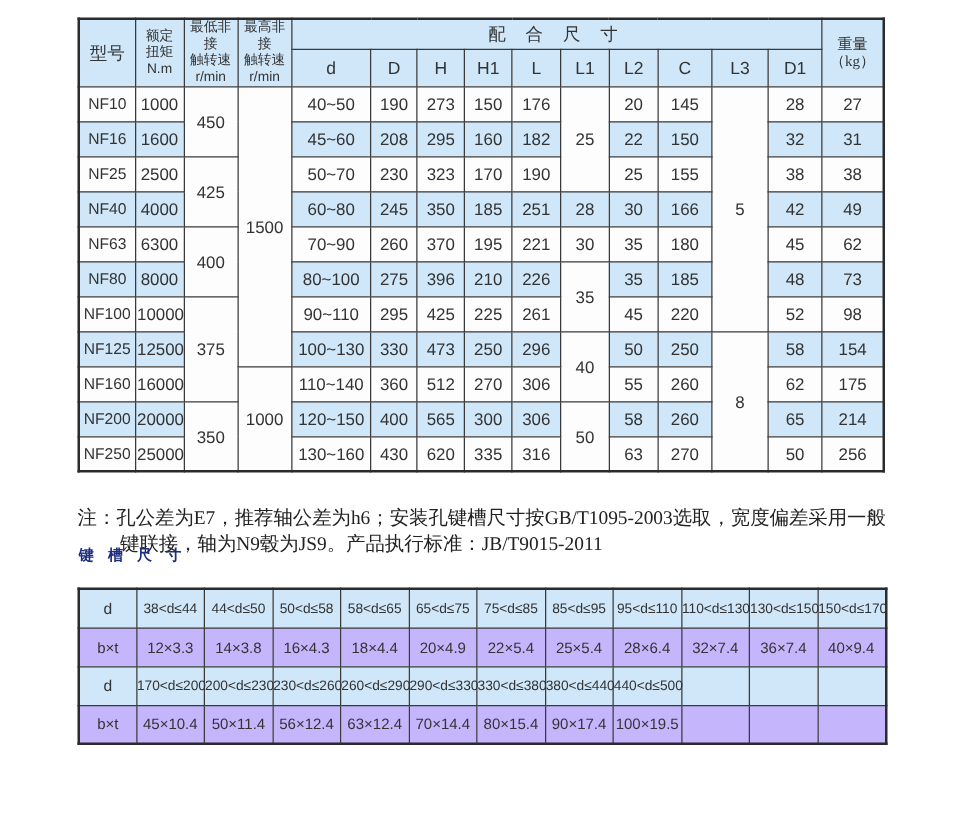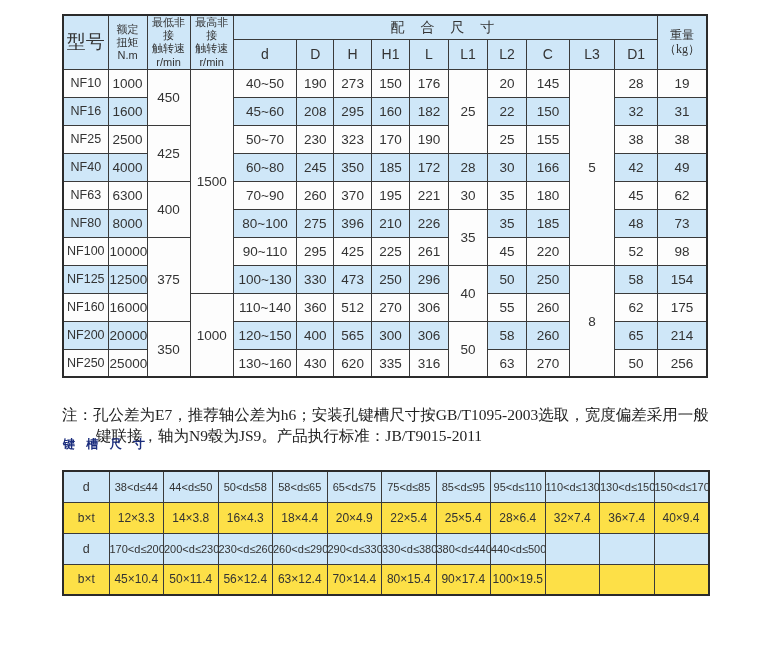--- a/index.html
+++ b/index.html
@@ -30,21 +30,21 @@
     padding: 0 1px;
     color: #333333;
   }
   table.spec thead th {
     background: #cfe7f8;
     font-weight: normal;
     font-size: 11px;
     line-height: 1.2;
     white-space: pre-line;
   }
-  table.spec thead th.model-h { font-size: 19px; }
+  table.spec thead th.model-h { font-size: 14px; }
   table.spec thead th.fit-h { font-size: 14px; letter-spacing: 6px; height: 24px; }
   table.spec thead th.subh { font-size: 14px; height: 29px; letter-spacing: 0; }
   table.spec thead th.weight-h { font-size: 12px; font-family: Liberation Serif, serif; }
   table.spec tbody td { font-size: 13.5px; height: 28px; background: #fdfdfd; }
   table.spec tbody td.model { font-size: 12.5px; }
   table.spec tbody tr.blue td { background: #cfe7f8; }
   table.spec tbody td.span-cell { background: #fdfdfd !important; }
 
   
   .note {
@@ -80,21 +80,21 @@
     border: 2px solid #2b2b2b;
   }
   table.keyway td {
     border: 1px solid #3a3a3a;
     text-align: center;
     vertical-align: middle;
     height: 31px;
     padding: 0;
     color: #333333;
     font-size: 11px;
-    background: #fde047;
+    background: #c4b5fd;
   }
   table.keyway tr.kblue td { background: #cfe7f8; }
   table.keyway td.klabel { font-size: 12.5px; }
   table.keyway tr.kval td { font-size: 12px; }
 </style>
 </head>
 <body>
 
 <div class="page">
 
@@ -154,21 +154,21 @@
           <td>40~50</td>
           <td>190</td>
           <td>273</td>
           <td>150</td>
           <td>176</td>
           <td rowspan="3" class="span-cell">25</td>
           <td>20</td>
           <td>145</td>
           <td rowspan="7" class="span-cell">5</td>
           <td>28</td>
-          <td>19</td>
+          <td>27</td>
         </tr>
         <tr class="blue">
           <td class="model">NF16</td>
           <td>1600</td>
           <td>45~60</td>
           <td>208</td>
           <td>295</td>
           <td>160</td>
           <td>182</td>
           <td>22</td>
@@ -190,21 +190,21 @@
           <td>38</td>
           <td>38</td>
         </tr>
         <tr class="blue">
           <td class="model">NF40</td>
           <td>4000</td>
           <td>60~80</td>
           <td>245</td>
           <td>350</td>
           <td>185</td>
-          <td>172</td>
+          <td>251</td>
           <td>28</td>
           <td>30</td>
           <td>166</td>
           <td>42</td>
           <td>49</td>
         </tr>
         <tr>
           <td class="model">NF63</td>
           <td>6300</td>
           <td rowspan="2" class="span-cell">400</td>

